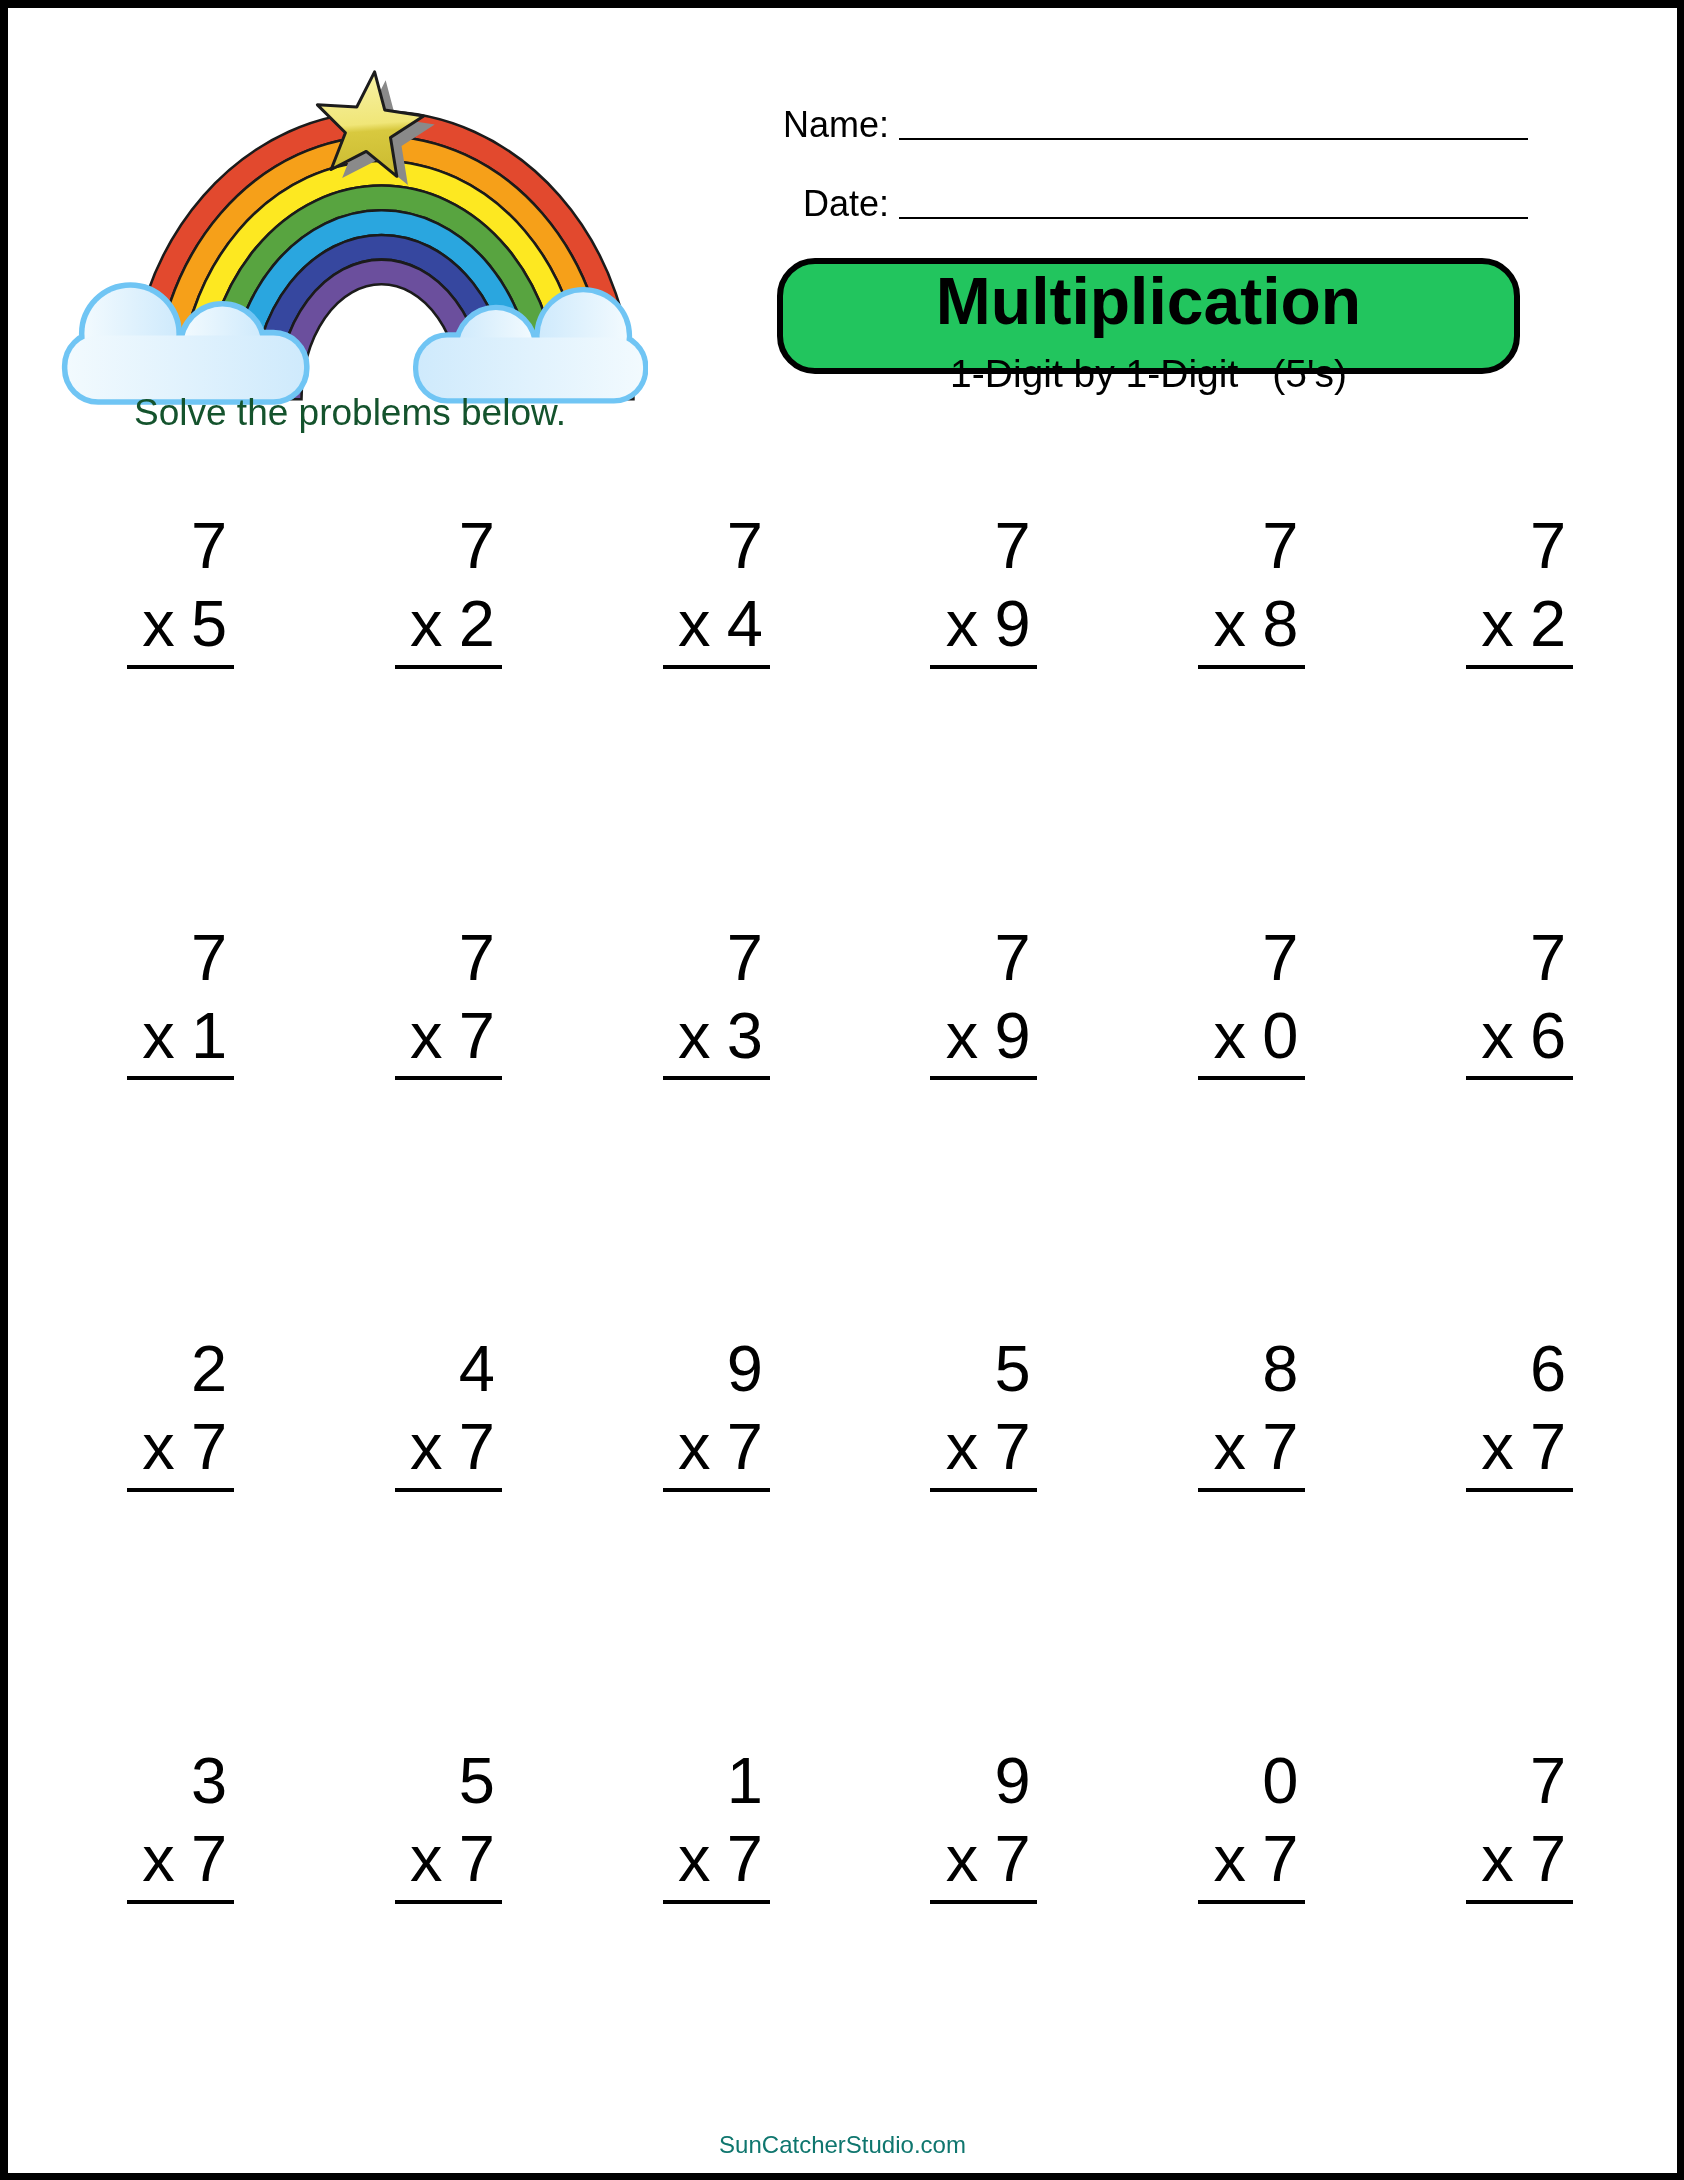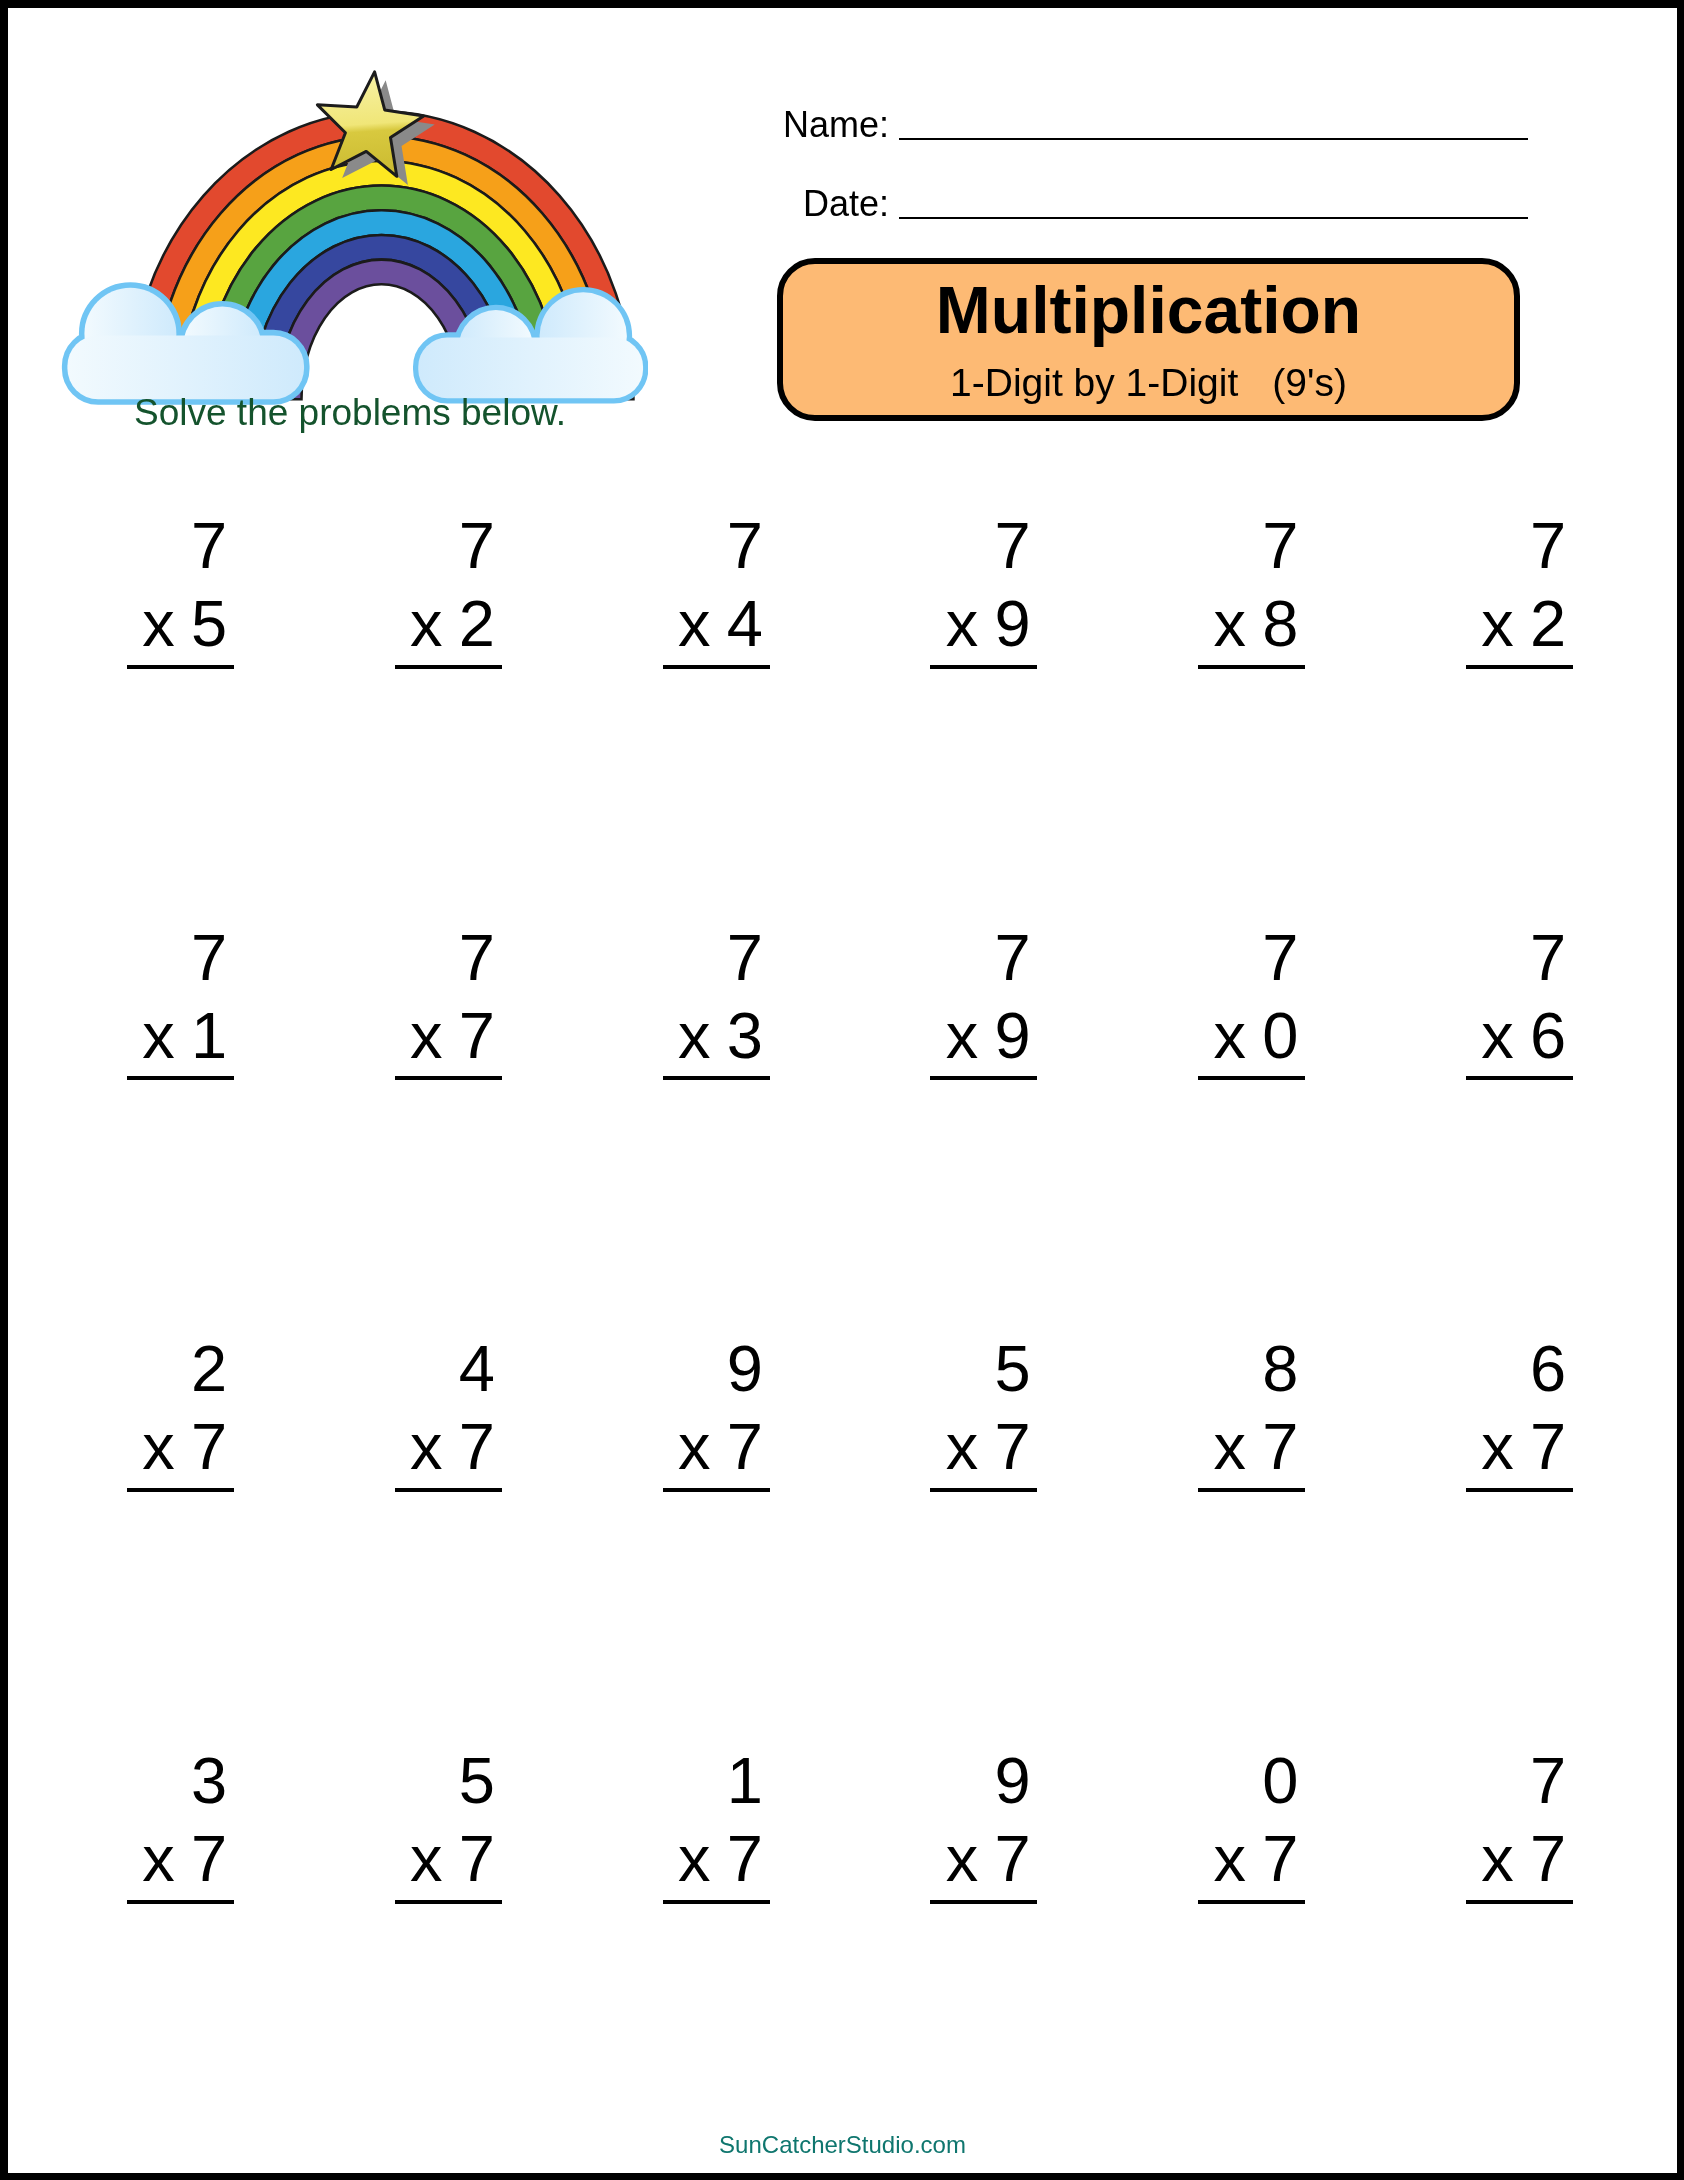--- a/index.html
+++ b/index.html
@@ -16,23 +16,23 @@
   }
   
   .field-row { position:absolute; left:762px; width:758px; height:44px;
     display:flex; align-items:flex-end; }
   .field-row.name { top:95px; }
   .field-row.date { top:174px; }
   .field-label { width:119px; text-align:right; font-size:36px; line-height:44px; }
   .hline { flex:1; height:0; border-bottom:2.6px solid #000; margin-bottom:6.8px; margin-left:10.2px; }
   
   .title-box {
-    position:absolute; left:769px; top:250px; width:743px; height:163px; box-sizing:border-box;
-    background:#fdba74; border:6px solid #000; border-radius:38px;
-    display:flex; flex-direction:column; align-items:center; justify-content:center;
+    position:absolute; left:769px; top:250px; width:743px; height:116px; box-sizing:border-box;
+    background:#22c55e; border:6px solid #000; border-radius:38px;
+    display:flex; flex-direction:column; align-items:center; 
   }
   .title-box .tb-title { font-size:66px; font-weight:bold; line-height:75px; }
   .title-box .tb-sub { display:flex; gap:34px; font-size:39px; line-height:46px; margin-top:12px; }
   
   .problems { position:absolute; left:119px; top:499px; width:1446px; }
   .prow { display:flex; justify-content:space-between; margin-bottom:250px; }
   .prob {
     width:107px; font-size:65px; line-height:78px;
     border-bottom:4.3px solid #000; padding-bottom:1.7px;
   }
@@ -103,21 +103,21 @@
   </div>
   <div class="field-row date">
     <div class="field-label">Date:</div>
     <div class="hline"></div>
   </div>
 
   <div class="title-box">
     <div class="tb-title">Multiplication</div>
     <div class="tb-sub">
       <span>1-Digit by 1-Digit</span>
-      <span>(9's)</span>
+      <span>(5's)</span>
     </div>
   </div>
 
   <div class="problems">
       <div class="prow">
         <div class="prob">
           <div class="ptop">7</div>
           <div class="pbot">
             <span class="pop">x</span>
             <span>5</span>

